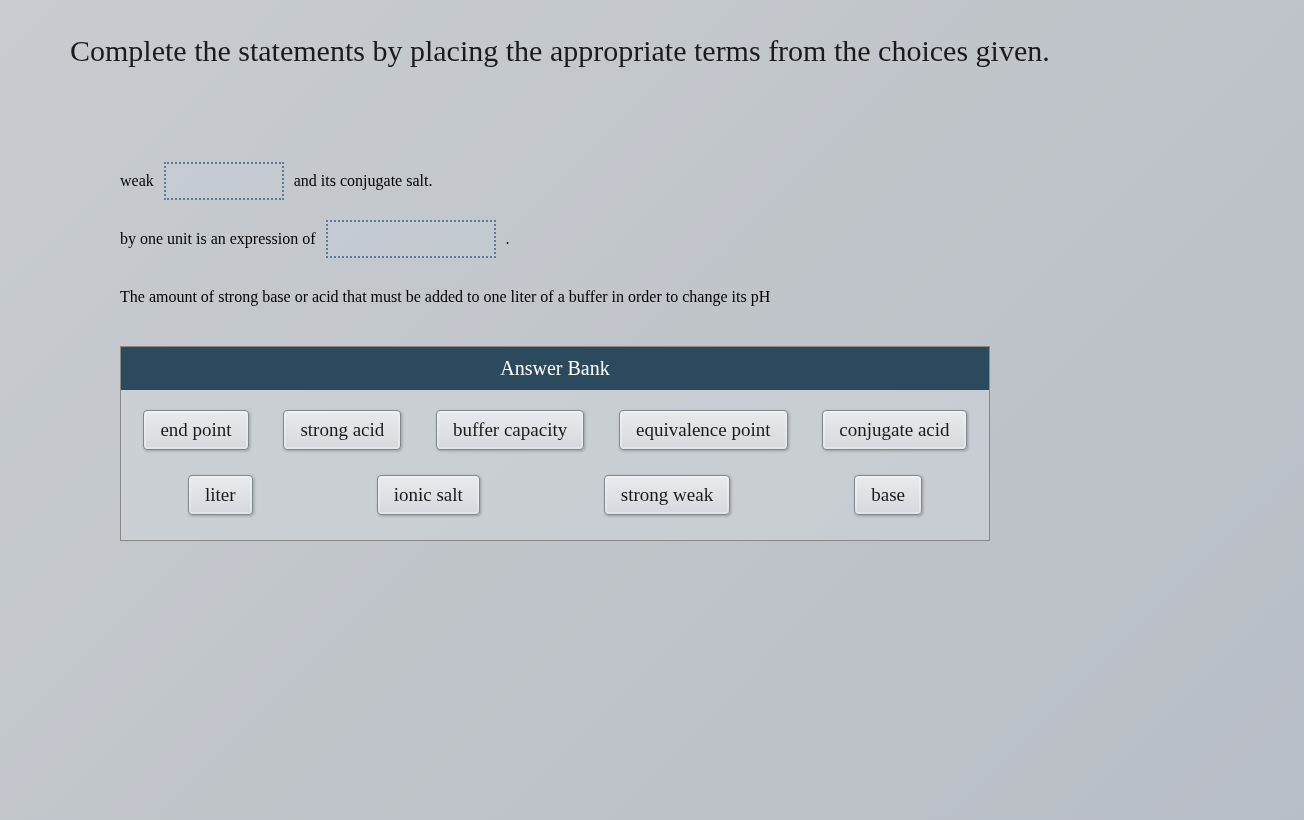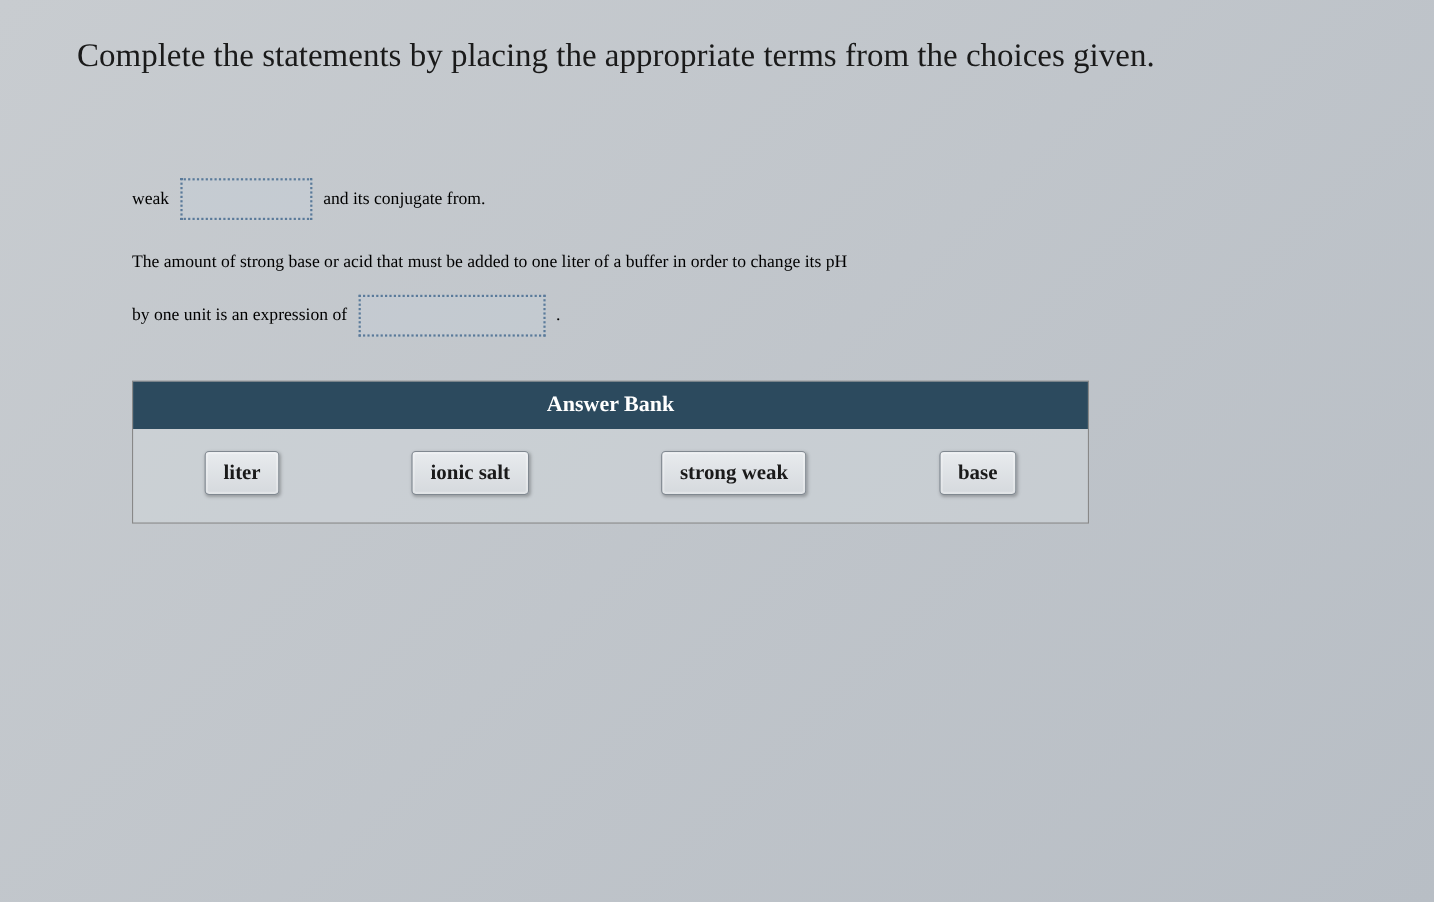--- a/index.html
+++ b/index.html
@@ -44,21 +44,20 @@
       min-width: 120px;
     }
     .drop-zone.medium {
       min-width: 170px;
     }
     .answer-bank-container {
       margin-top: 40px;
       border: 1px solid #888;
       background: rgba(210, 215, 220, 0.5);
       max-width: 870px;
-      font-weight: bold;
     }
     .answer-bank-header {
       background: #2c4a5e;
       color: #ffffff;
       text-align: center;
       padding: 10px;
       font-size: 20px;
       font-family: Georgia, serif;
     }
     .answer-bank-body {
@@ -94,36 +93,43 @@
 <body>
 
 <div class="instruction">Complete the statements by placing the appropriate terms from the choices given.</div>
 
 <div class="content">
 
 
   <div class="statement-row">
     <span class="text-segment">weak</span>
     <span class="drop-zone small"></span>
-    <span class="text-segment">and its conjugate from.</span>
-  </div>
-
-  <div class="statement-row" style="margin-top:30px;">
-    <span class="text-segment" style="white-space:normal;">The amount of strong base or acid that must be added to one liter of a buffer in order to change its pH</span>
+    <span class="text-segment">and its conjugate salt.</span>
   </div>
 
   <div class="statement-row">
     <span class="text-segment">by one unit is an expression of</span>
     <span class="drop-zone medium"></span>
     <span class="text-segment">.</span>
   </div>
 
+  <div class="statement-row" style="margin-top:30px;">
+    <span class="text-segment" style="white-space:normal;">The amount of strong base or acid that must be added to one liter of a buffer in order to change its pH</span>
+  </div>
+
   <div class="answer-bank-container">
     <div class="answer-bank-header">Answer Bank</div>
     <div class="answer-bank-body">
+      <div class="answer-row">
+        <div class="answer-chip">end point</div>
+        <div class="answer-chip">strong acid</div>
+        <div class="answer-chip">buffer capacity</div>
+        <div class="answer-chip">equivalence point</div>
+        <div class="answer-chip">conjugate acid</div>
+      </div>
       <div class="answer-row">
         <div class="answer-chip">liter</div>
         <div class="answer-chip">ionic salt</div>
         <div class="answer-chip">strong weak</div>
         <div class="answer-chip">base</div>
       </div>
     </div>
   </div>
 
 </div>

